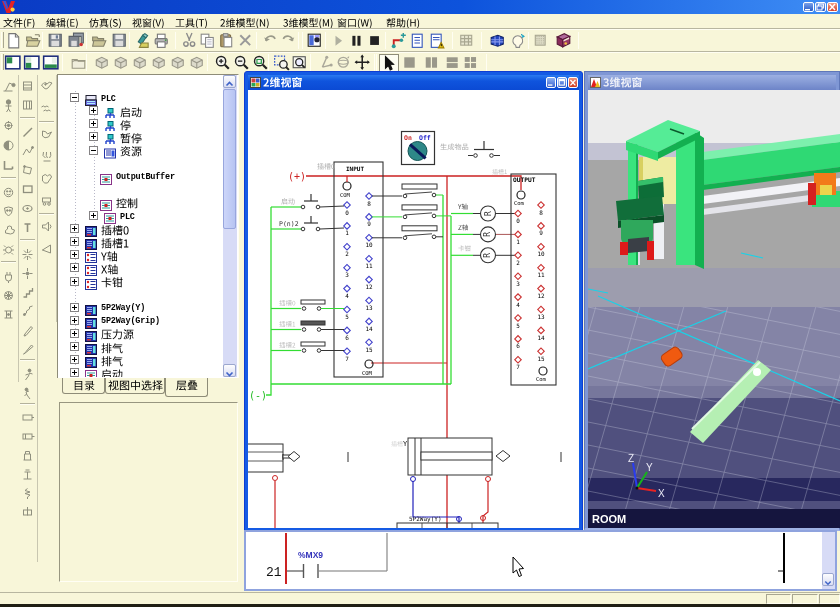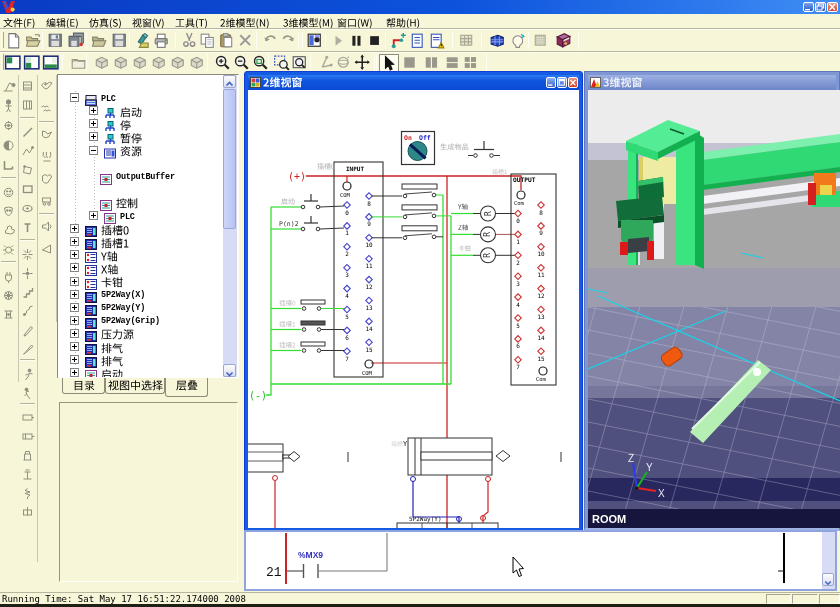--- a/index.html
+++ b/index.html
@@ -882,33 +882,20 @@
         <span class="ticon" style="left: 27px; top: 0px;"><svg width="12" height="11" viewBox="0 0 12 11">
             <rect x="0.5" y="0.5" width="11" height="10" fill="#fff" stroke="#223399"></rect>
             <circle cx="3" cy="3" r="1.2" fill="#dd2222"></circle>
             <circle cx="3" cy="8" r="1.2" fill="#dd2222"></circle>
             <path d="M5.5 2.5 h5 M5.5 5.5 h5 M5.5 8.5 h5" stroke="#223399" stroke-width="1"></path>
           </svg></span>
         <span class="tlabel" style="left: 43px; top: 1.5px;"><svg width="22.0" height="11.88" viewBox="0 -86 200 108">
             <path d="M53 -23C64 -19 79 -12 86 -8L90 -15C83 -19 68 -25 57 -29ZM44 -84V-47H5V-40H44V8H52V-40H95V-47H52V-63H85V-70H52V-84Z" fill="#000" transform="translate(0,0)"></path>
             <path d="M18 -84C15 -74 10 -65 4 -60C5 -58 7 -54 8 -52C11 -56 15 -60 18 -65H41V-73H21C23 -76 24 -79 25 -82ZM20 7C22 6 24 4 43 -6C42 -7 42 -10 42 -12L28 -5V-28H42V-34H28V-48H40V-55H12V-48H20V-34H6V-28H20V-6C20 -2 18 0 17 1C18 2 19 6 20 7ZM42 -65V-58H49V8H57V2H80V8H88V-58H96V-65H88V-83H80V-65H57V-83H49V-65ZM57 -58H80V-36H57ZM57 -29H80V-5H57Z" fill="#000" transform="translate(100,0)"></path>
           </svg></span>
-      </div>
-      <div class="trow" aria-label="5P2Way(X)" style="top: 213.6px; left: 0px; width: 165px;">
-        <span class="texp" style="left: 12px; top: 1px;">
-          <i class="h"></i>
-          <i class="v"></i>
-        </span>
-        <span class="ticon" style="left: 27px; top: 0px;"><svg width="12" height="11" viewBox="0 0 12 11">
-            <rect x="0.5" y="0.5" width="11" height="10" fill="#2233aa" stroke="#111144"></rect>
-            <path d="M2 2.5 h5 M2 4.5 h5 M2 6.5 h5" stroke="#9ae" stroke-width="1"></path>
-            <rect x="8" y="2" width="2.5" height="7" fill="#66e0e0"></rect>
-            <rect x="2" y="8" width="4" height="1.5" fill="#dd3333"></rect>
-          </svg></span>
-        <span class="tlabel" style="left: 43px; top: 1.5px;">5P2Way(X)</span>
       </div>
       <div class="trow" aria-label="5P2Way(Y)" style="top: 226.7px; left: 0px; width: 165px;">
         <span class="texp" style="left: 12px; top: 1px;">
           <i class="h"></i>
           <i class="v"></i>
         </span>
         <span class="ticon" style="left: 27px; top: 0px;"><svg width="12" height="11" viewBox="0 0 12 11">
             <rect x="0.5" y="0.5" width="11" height="10" fill="#2233aa" stroke="#111144"></rect>
             <path d="M2 2.5 h5 M2 4.5 h5 M2 6.5 h5" stroke="#9ae" stroke-width="1"></path>
             <rect x="8" y="2" width="2.5" height="7" fill="#66e0e0"></rect>
@@ -1476,18 +1463,17 @@
       <svg width="10" height="11" viewBox="0 0 11 11">
           <path d="M2.5 4.5 L5.5 7.5 L8.5 4.5" fill="none" stroke="#4064c8" stroke-width="1.6"></path>
         </svg></div>
   </div>
   <svg class="abs" style="left:266px; top:25px; width:14px; height:21px" viewBox="0 0 14 21">
     <path d="M1 0 L1 16 L4.5 13 L7 19.5 L9.5 18.5 L7 12 L11.5 11.5 Z" fill="#fff" stroke="#000" stroke-width="1"></path>
   </svg>
 </div>
 
 <div class="abs" id="statusbar">
-  <div id="status-text">Running Time: Sat May 17 16:51:22.174000 2008</div>
   <div class="statpane" style="left:766px; width:25px"></div>
   <div class="statpane" style="left:792px; width:26px"></div>
   <div class="statpane" style="left:819px; width:21px"></div>
 </div>
 <div class="abs" id="bottomstrip"></div>
 
 </body></html>

